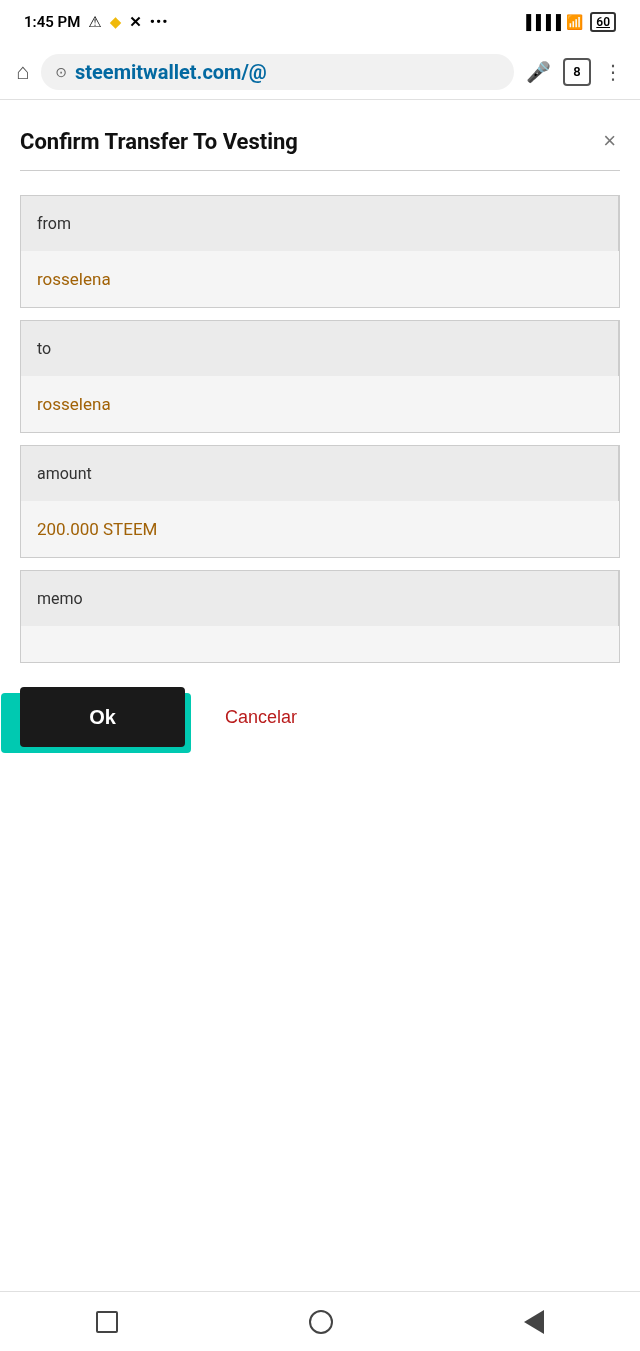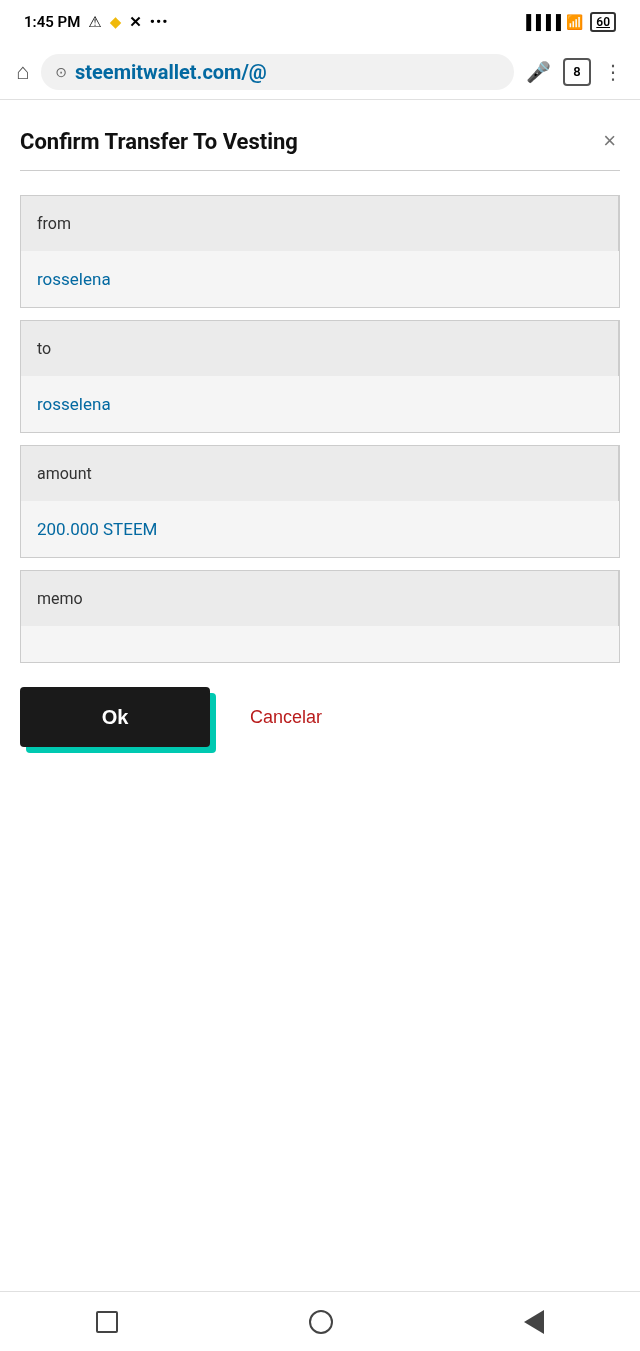--- a/index.html
+++ b/index.html
@@ -136,21 +136,21 @@
       color: #333;
       background: #ebebeb;
       border-right: 1px solid #ccc;
       display: flex;
       align-items: center;
     }
     .form-value {
       flex: 1;
       padding: 18px 16px;
       font-size: 17px;
-      color: #0369a1;
+      color: #a16207;
       background: #f5f5f5;
       display: flex;
       align-items: center;
     }
 
     
     .button-row {
       display: flex;
       align-items: center;
       gap: 40px;
@@ -169,21 +169,21 @@
       border-radius: 4px;
       z-index: 0;
     }
     .ok-button {
       position: relative;
       z-index: 1;
       background: #1a1a1a;
       color: #fff;
       border: none;
       border-radius: 4px;
-      width: 190px;
+      width: 165px;
       height: 60px;
       font-size: 20px;
       font-weight: 600;
       cursor: pointer;
     }
     .cancel-button {
       background: none;
       border: none;
       font-size: 18px;
       color: #b91c1c;

